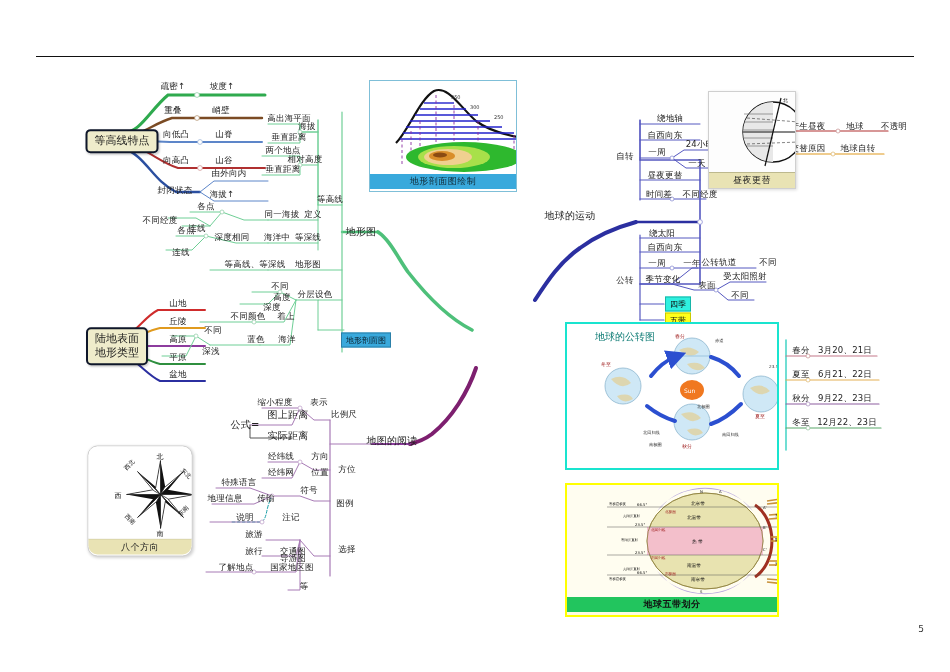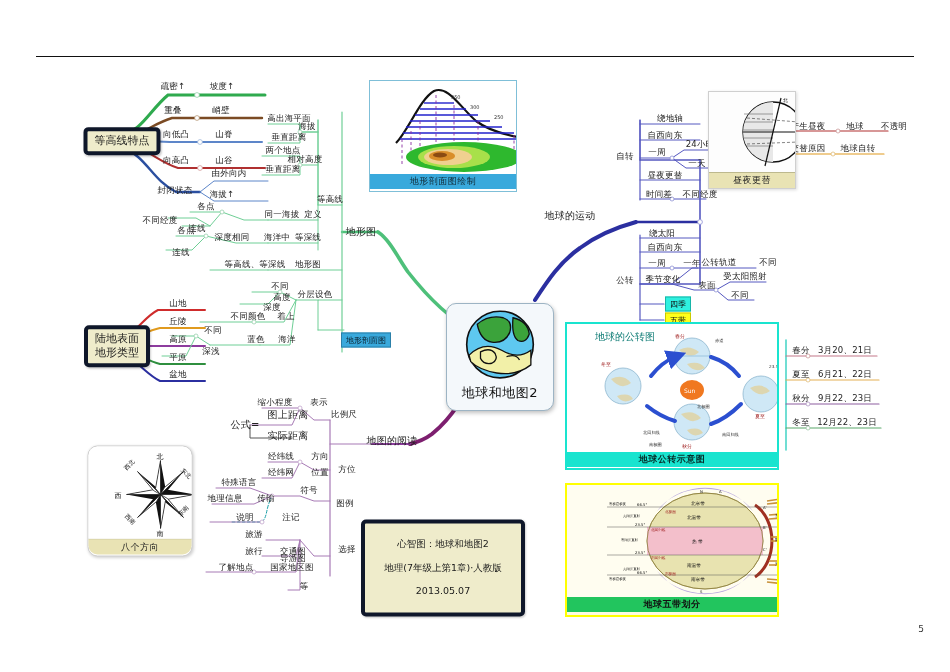--- a/index.html
+++ b/index.html
@@ -5,21 +5,21 @@
   html,body{margin:0;padding:0;background:#fff;}
   body{width:950px;height:672px;position:relative;overflow:hidden;
        font-family:"DejaVu Sans","Liberation Sans",sans-serif;}
   .page{position:absolute;inset:0;background:#fff;}
   .rule{position:absolute;left:36px;top:56px;width:878px;height:0;border-top:1px solid #111;}
   svg.wires{position:absolute;left:0;top:0;width:950px;height:672px;pointer-events:none;}
   .lbl{position:absolute;white-space:nowrap;color:#222;font-size:8.5px;line-height:1.05;
        letter-spacing:.2px;transform:translate(-50%,-50%);}
   .lbl.md{font-size:10px;}
   .node-box{position:absolute;transform:translate(-50%,-50%);
-       background:#efeccb;border:4px solid #0f172a;border-radius:5px;
+       background:#efeccb;border:2px solid #0f172a;border-radius:5px;
        padding:3px 7px;font-size:11px;color:#1a1a1a;text-align:center;white-space:pre-line;
        box-shadow:1px 1px 2px rgba(0,0,0,.18);line-height:1.25;}
   .hl{position:absolute;transform:translate(-50%,-50%);padding:1px 4px;font-size:8px;
       border:1px solid #7a7a7a;color:#111;white-space:nowrap;}
   .hl.blue{background:#39a9dc;border-color:#2b7fa8;color:#0b2230;}
   .hl.cyan{background:#2ff0e0;border-color:#17b5a8;}
   .hl.yellow{background:#ffff1a;border-color:#c9c900;}
   
   .center{position:absolute;transform:translate(-50%,-50%);width:108px;height:108px;
       background:#f4f8fb;border:1px solid #9db4c4;border-radius:10px;
@@ -193,31 +193,20 @@
     <g fill="#fff" stroke="#cc9a9a" stroke-width="0.8">
       <circle cx="838" cy="131" r="2"></circle>
         <circle cx="833" cy="154" r="2" stroke="#e0bc7a"></circle>
       <circle cx="808" cy="356" r="2"></circle>
         <circle cx="808" cy="380" r="2" stroke="#e0bc7a"></circle>
       <circle cx="808" cy="404" r="2" stroke="#b49ac6"></circle>
         <circle cx="808" cy="428" r="2" stroke="#9cc6a4"></circle>
     </g>
   </svg>
 
-  <div class="center" style="left:500px;top:357px;">
-    <svg class="globe" viewBox="0 0 100 96">
-      <circle cx="50" cy="45" r="41" fill="#5ec8f0" stroke="#101010" stroke-width="2"></circle>
-      <path d="M12,58 Q30,40 52,52 Q72,64 88,52 L88,70 Q70,84 46,80 Q24,76 14,66 Z" fill="#f2f0a8" stroke="#101010" stroke-width="1.6"></path>
-      <path d="M22,20 Q36,8 54,12 Q66,16 62,30 Q56,44 40,42 Q26,40 22,20 Z" fill="#3ba33b" stroke="#101010" stroke-width="1.6"></path>
-      <path d="M66,12 Q84,16 86,32 Q82,44 72,40 Q64,34 66,12 Z" fill="#3ba33b" stroke="#101010" stroke-width="1.6"></path>
-      <path d="M26,54 Q38,48 44,56 Q48,64 40,68 Q30,70 26,62 Z" fill="none" stroke="#101010" stroke-width="1.6"></path>
-      <path d="M58,60 Q70,56 74,64" fill="none" stroke="#101010" stroke-width="1.6"></path>
-    </svg>
-    <div class="ttl">地球和地图2</div>
-  </div>
 
   <div class="node-box" style="left:122px;top:141px;">等高线特点</div>
   <div class="node-box" style="left:117px;top:346px;">陆地表面
 地形类型</div>
 
   <div class="lbl" style="left:173px;top:86px;">疏密↑</div>
   <div class="lbl" style="left:222px;top:86px;">坡度↑</div>
   <div class="lbl" style="left:173px;top:110px;">重叠</div>
   <div class="lbl" style="left:221px;top:110px;">峭壁</div>
   <div class="lbl" style="left:176px;top:134px;">向低凸</div>
@@ -471,21 +460,20 @@
         <g font-size="4.2" fill="#333">
           <text x="128" y="18">赤道</text>
           <text x="182" y="44">23.5°</text>
           <text x="110" y="84">北极圈</text>
           <text x="56" y="110">北回归线</text>
           <text x="135" y="112">南回归线</text>
           <text x="62" y="122">南极圈</text>
         </g>
       </svg>
     </div>
-    <div class="cap cap-cyan">地球公转示意图</div>
   </div>
 
   <div class="card" style="left:672px;top:550px;width:214px;height:134px;border:2px solid #ffff00;background:#fffbe0;">
     <div class="body" style="height:112px;background:#fffdf0;">
       <svg viewBox="0 0 210 112" style="width:210px;height:112px;">
         <rect x="0" y="0" width="210" height="112" fill="#fffdf0"></rect>
         <g>
           <path d="M60,56 a58,48 0 0,1 116,0 a58,48 0 0,1 -116,0Z" fill="#e8e3b0" stroke="#a59a55" stroke-width="0.7"></path>
           <path d="M70,26 a56,46 0 0,1 96,0 L160,20 a52,42 0 0,0 -84,0Z" fill="#b8a8dd"></path>
           <path d="M70,86 a56,46 0 0,0 96,0 L160,92 a52,42 0 0,1 -84,0Z" fill="#b8a8dd"></path>
@@ -547,20 +535,15 @@
           <text x="22" y="95">有极昼极夜</text>
           <text x="36" y="32">无阳光直射</text>
           <text x="36" y="85">无阳光直射</text>
           <text x="34" y="56">有阳光直射</text>
         </g>
       </svg>
     </div>
     <div class="cap cap-yellow">地球五带划分</div>
   </div>
 
-  <div class="node-box" style="left:443px;top:568px;width:142px;font-size:9.5px;">
-    <div>心智图：地球和地图2</div>
-    <div>地理(7年级上第1章)·人教版</div>
-    <div>2013.05.07</div>
-  </div>
 
   <div class="pagenum">5</div>
 </div>
 
 </body></html>

